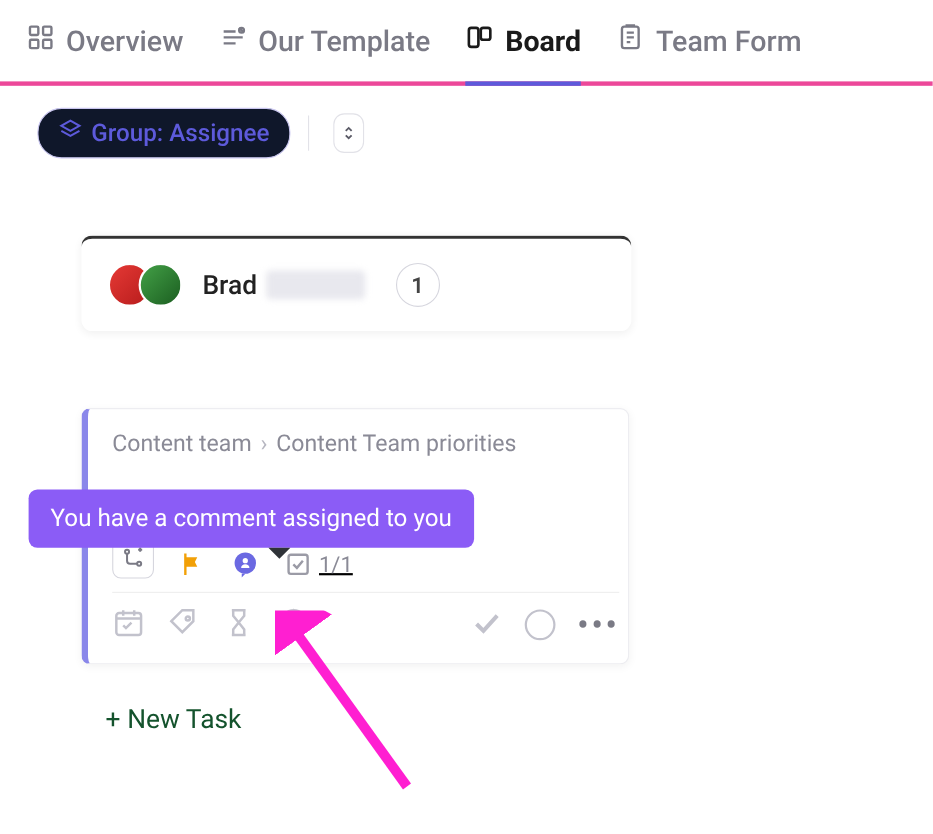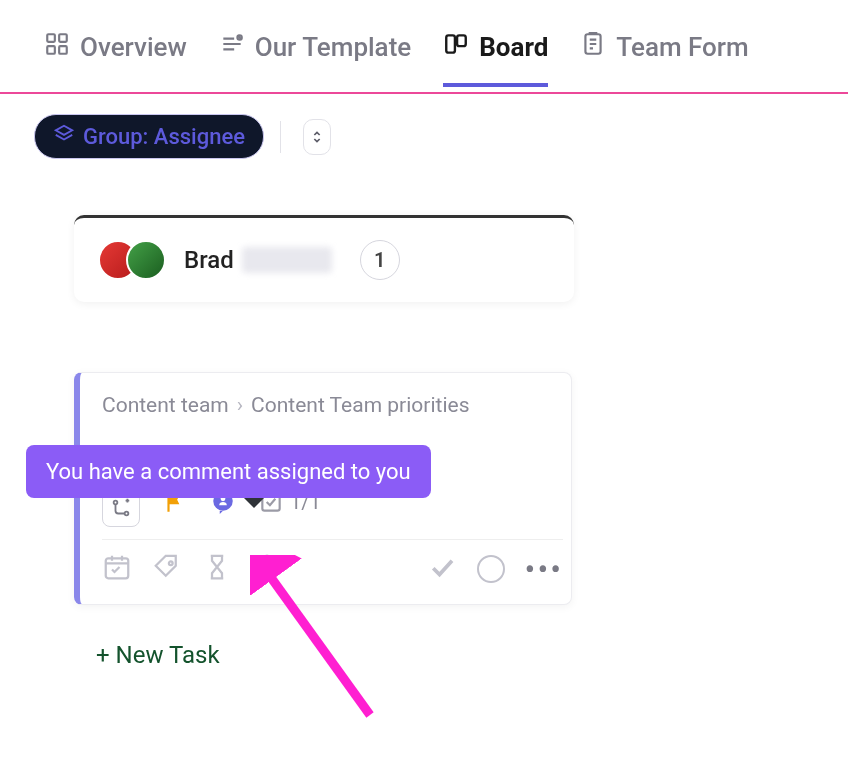--- a/index.html
+++ b/index.html
@@ -10,23 +10,23 @@
     height: 758px;
     overflow: hidden;
     position: relative;
   }
 
   
   .tabs {
     display: flex;
     align-items: center;
     gap: 32px;
-    padding: 24px 44px 0 44px;
-    border-bottom: 2px solid #ec4899;
-    height: 94px;
+    padding: 24px 44px 0 24px;
+    border-bottom: 4px solid #ec4899;
+    height: 78px;
   }
   .tab {
     display: flex;
     align-items: center;
     gap: 10px;
     color: #7a7a85;
     font-size: 26px;
     font-weight: 500;
     cursor: pointer;
     padding-bottom: 20px;
@@ -69,21 +69,21 @@
     border-radius: 10px;
     width: 28px; height: 36px;
     display: flex; align-items: center; justify-content: center;
     cursor: pointer;
     color: #5a5a66;
     margin-left: 6px;
   }
 
   
   .column-header {
-    margin: 36px 0 0 74px;
+    margin: 50px 0 0 74px;
     width: 500px;
     border-top: 3px solid #333;
     border-radius: 10px;
     background: #fff;
     box-shadow: 0 2px 8px rgba(0,0,0,0.06);
     padding: 22px 24px;
     display: flex;
     align-items: center;
     gap: 18px;
   }
@@ -129,24 +129,25 @@
     padding: 20px 8px 18px 22px;
   }
   .breadcrumb {
     color: #8a8a96;
     font-size: 21px;
     display: flex; align-items: center; gap: 8px;
     margin-bottom: 60px;
   }
   .breadcrumb .sep { color: #b6b6c0; }
   .card-icons-row {
-    display: flex; align-items: flex-start; gap: 22px;
+    display: flex; align-items: flex-end; gap: 22px;
     padding: 12px 0;
     border-bottom: 1px solid #eee;
     margin-bottom: 12px;
+    text-decoration: underline;
   }
   .subtask-btn {
     border: 1.5px solid #d6d6de;
     border-radius: 8px;
     width: 38px; height: 38px;
     display: flex; align-items: center; justify-content: center;
     cursor: pointer;
   }
   .row-icon { display:flex; align-items:center; gap:6px; cursor:pointer; }
   .row-icon svg { width: 26px; height: 26px; }

